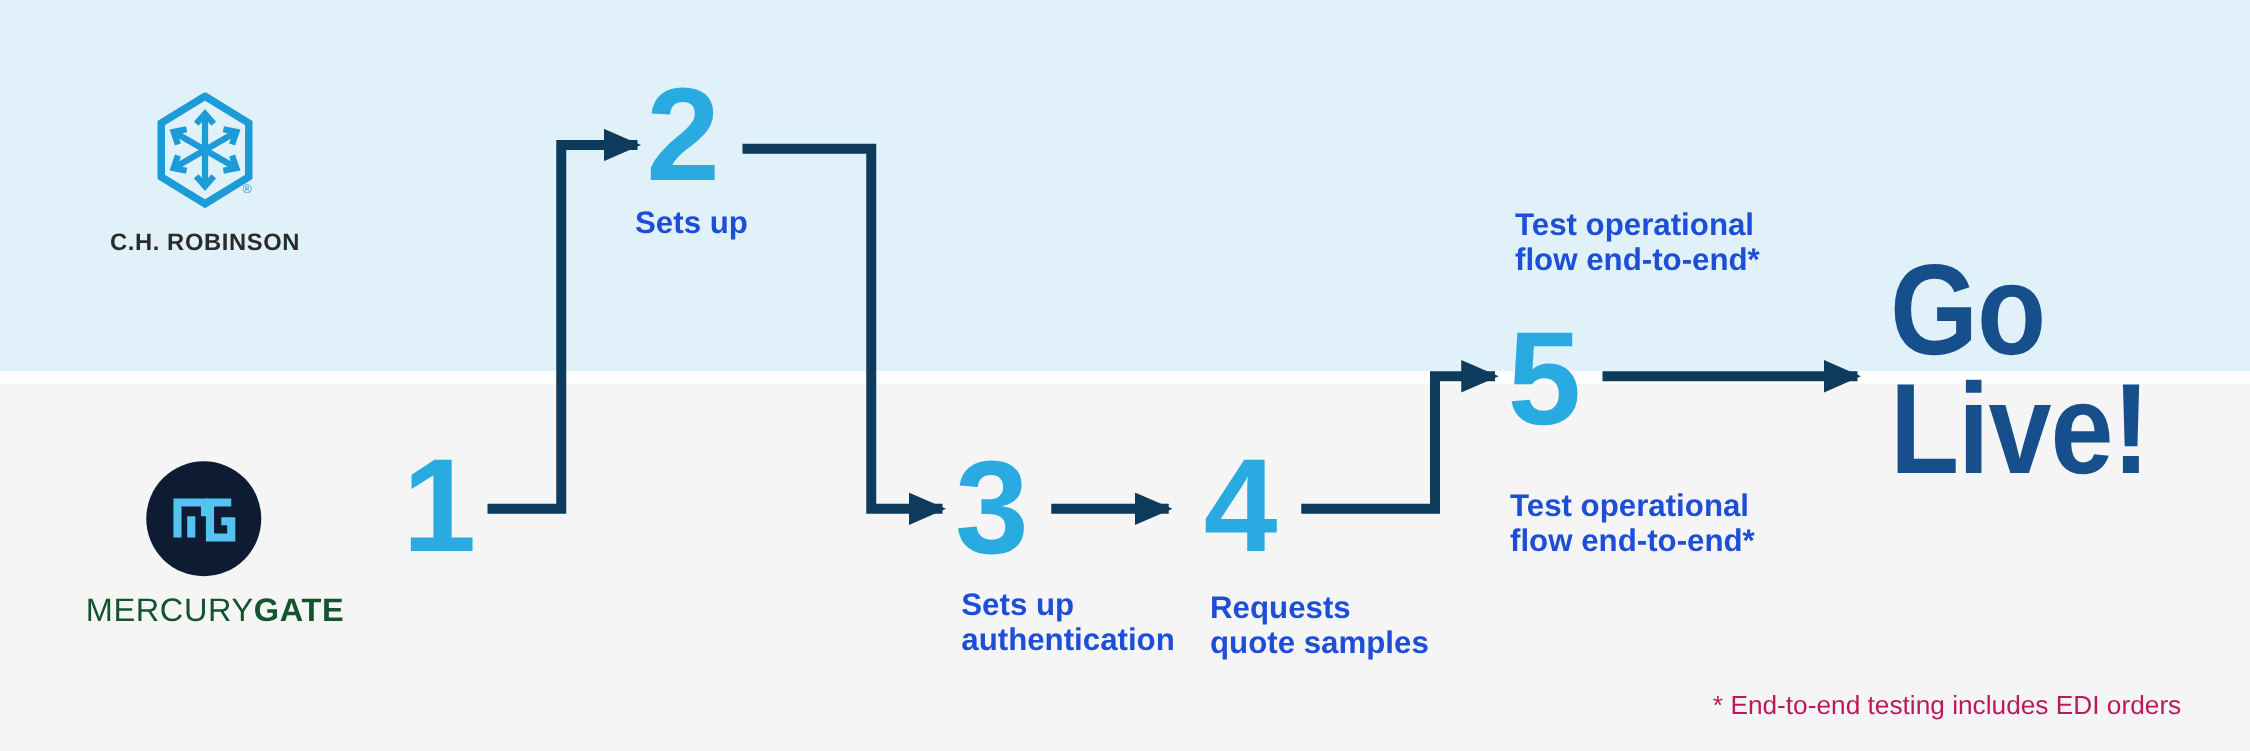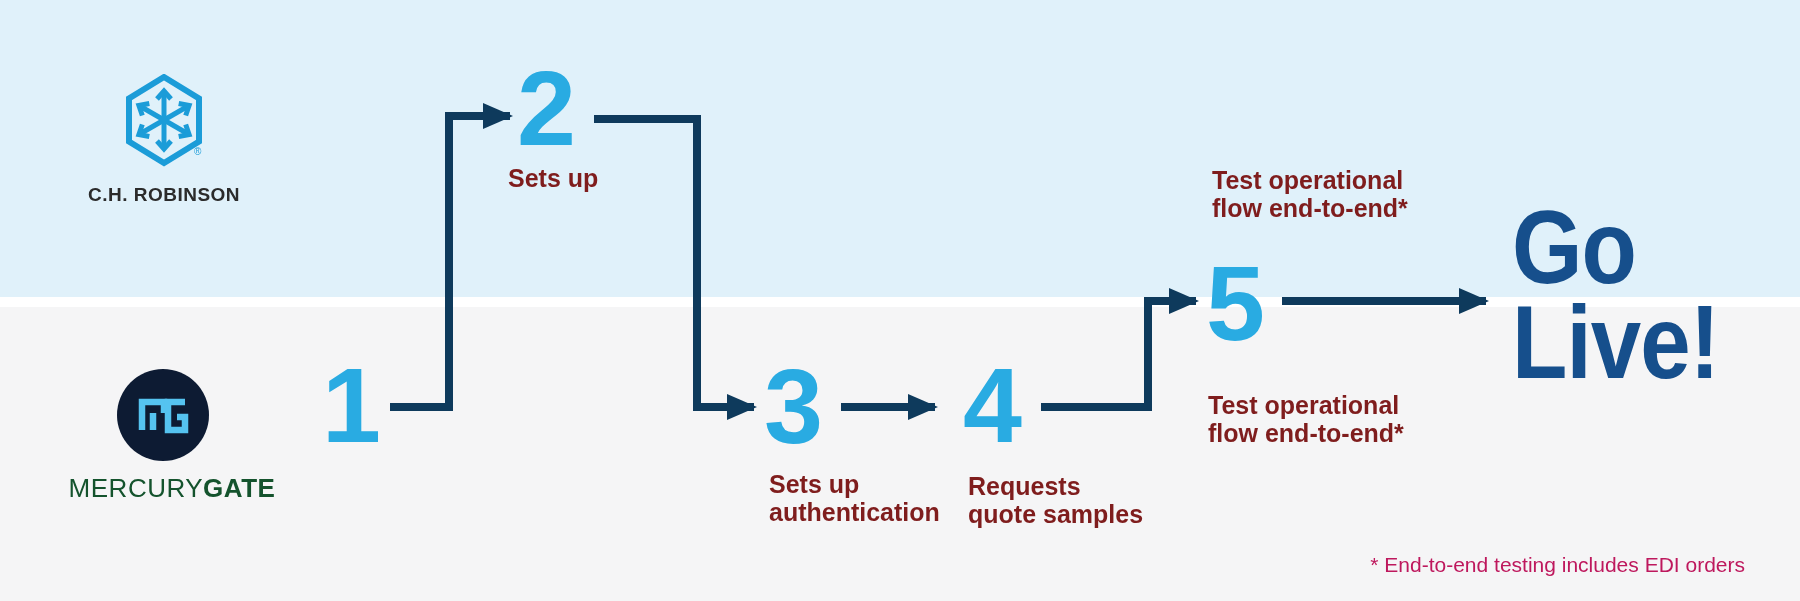--- a/index.html
+++ b/index.html
@@ -10,21 +10,21 @@
   .lane-top{position:absolute;left:0;top:0;width:1800px;height:297px;background:#E0F1FA;}
   .lane-divider{position:absolute;left:0;top:297px;width:1800px;height:10px;background:#FFFFFF;}
   .lane-bottom{position:absolute;left:0;top:307px;width:1800px;height:294px;background:#F5F5F6;}
 
   .abs{position:absolute;}
   .step-num{
     position:absolute;color:#29ABE2;font-weight:bold;font-size:106px;line-height:1;
     white-space:nowrap;
   }
   .step-label{
-    position:absolute;color:#7f1d1d;font-weight:bold;font-size:25px;line-height:28px;
+    position:absolute;color:#1d4ed8;font-weight:bold;font-size:25px;line-height:28px;
     white-space:nowrap;
   }
   .golive{
     position:absolute;left:1512px;top:200px;color:#164F8C;font-weight:bold;
     font-size:103px;line-height:95px;letter-spacing:-1px;white-space:nowrap;
     transform:scaleX(0.88);transform-origin:left top;
   }
   .footnote{
     position:absolute;right:55px;top:552px;color:#be185d;font-size:21px;line-height:26px;
     white-space:nowrap;font-weight:normal;

